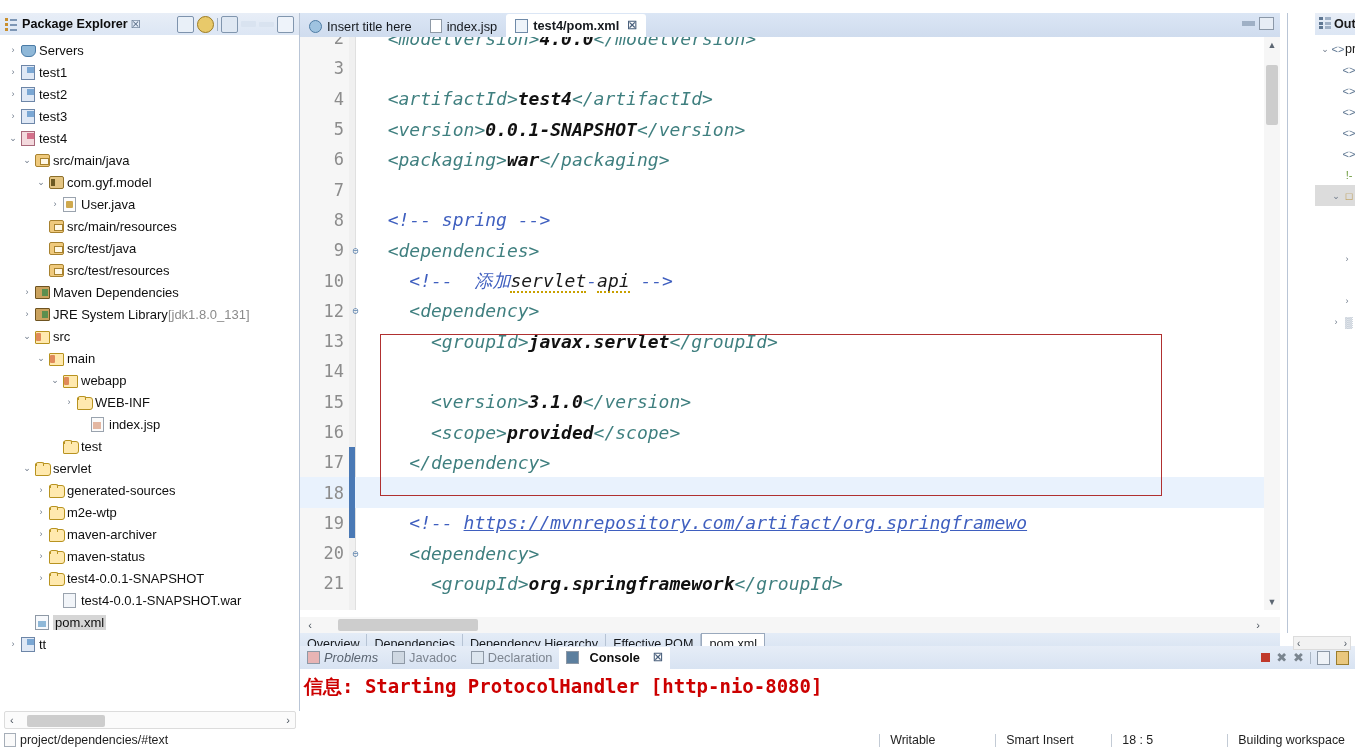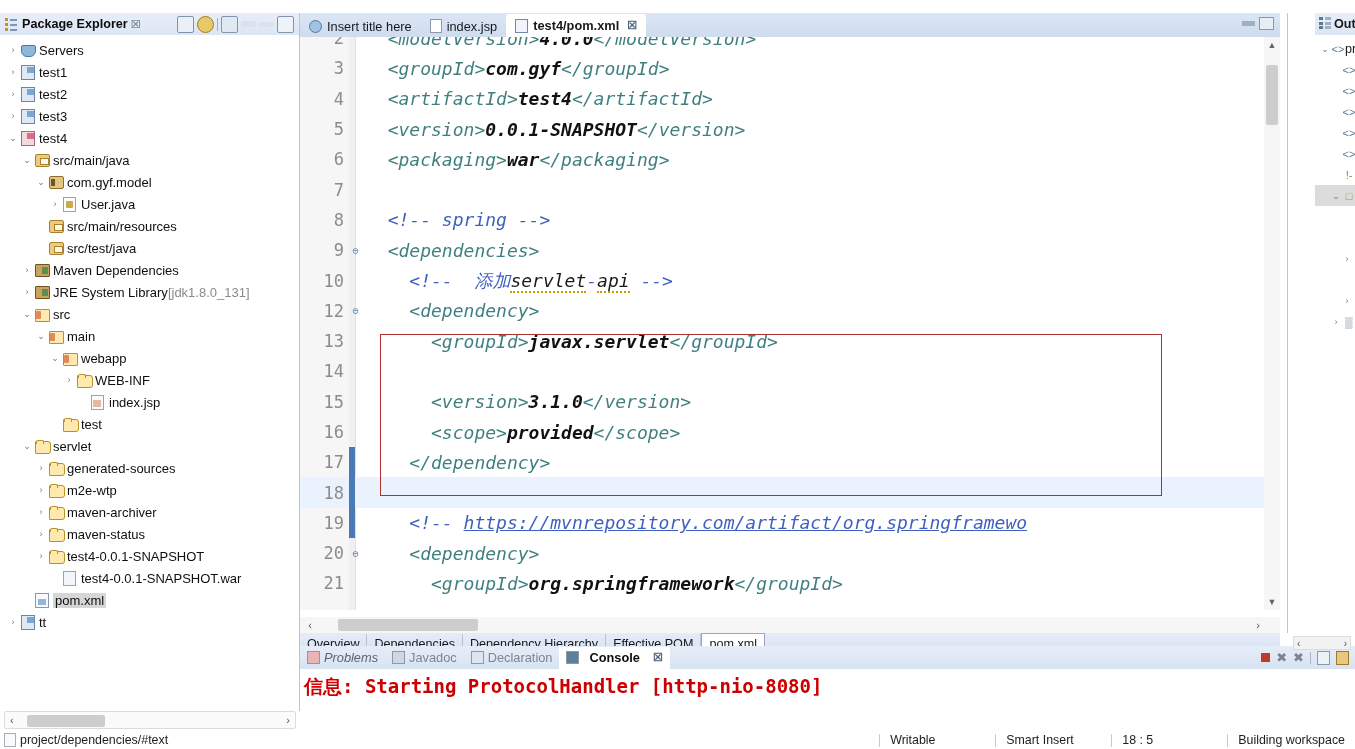--- a/index.html
+++ b/index.html
@@ -239,20 +239,27 @@
           </span>
           <span class="lbl">src/main/resources</span>
         </div>
         <div class="row" style="padding-left: 34px;">
           <span class="arr"></span>
           <span class="ico">
             <span class="ic-src" style="position: absolute; left: 1px;"></span>
           </span>
           <span class="lbl">src/test/java</span>
         </div>
+        <div class="row" style="padding-left: 34px;">
+          <span class="arr"></span>
+          <span class="ico">
+            <span class="ic-src" style="position: absolute; left: 1px;"></span>
+          </span>
+          <span class="lbl">src/test/resources</span>
+        </div>
         <div class="row" style="padding-left: 20px;">
           <span class="arr">›</span>
           <span class="ico">
             <span class="ic-lib" style="position: absolute; left: 1px;"></span>
           </span>
           <span class="lbl">Maven Dependencies</span>
         </div>
         <div class="row" style="padding-left: 20px;">
           <span class="arr">›</span>
           <span class="ico">
@@ -401,21 +408,20 @@
       <div id="gutterbar"></div>
       <div id="codeLines" style="position:relative;">
           <div class="cl" style="margin-top: -14px;">
             <span class="ln">2</span>
             <span class="fold"></span>
             <span class="src"><span class="tag">  </span><span class="tag">&lt;modelVersion&gt;</span><span class="txt">4.0.0</span><span class="tag">&lt;/modelVersion&gt;</span></span>
           </div>
           <div class="cl">
             <span class="ln">3</span>
             <span class="fold"></span>
-            <span class="src"><span class="tag">  </span><span class="tag">&lt;groupId&gt;</span><span class="txt">com.gyf</span><span class="tag">&lt;/groupId&gt;</span></span>
           </div>
           <div class="cl">
             <span class="ln">4</span>
             <span class="fold"></span>
             <span class="src"><span class="tag">  </span><span class="tag">&lt;artifactId&gt;</span><span class="txt">test4</span><span class="tag">&lt;/artifactId&gt;</span></span>
           </div>
           <div class="cl">
             <span class="ln">5</span>
             <span class="fold"></span>
             <span class="src"><span class="tag">  </span><span class="tag">&lt;version&gt;</span><span class="txt">0.0.1-SNAPSHOT</span><span class="tag">&lt;/version&gt;</span></span>

